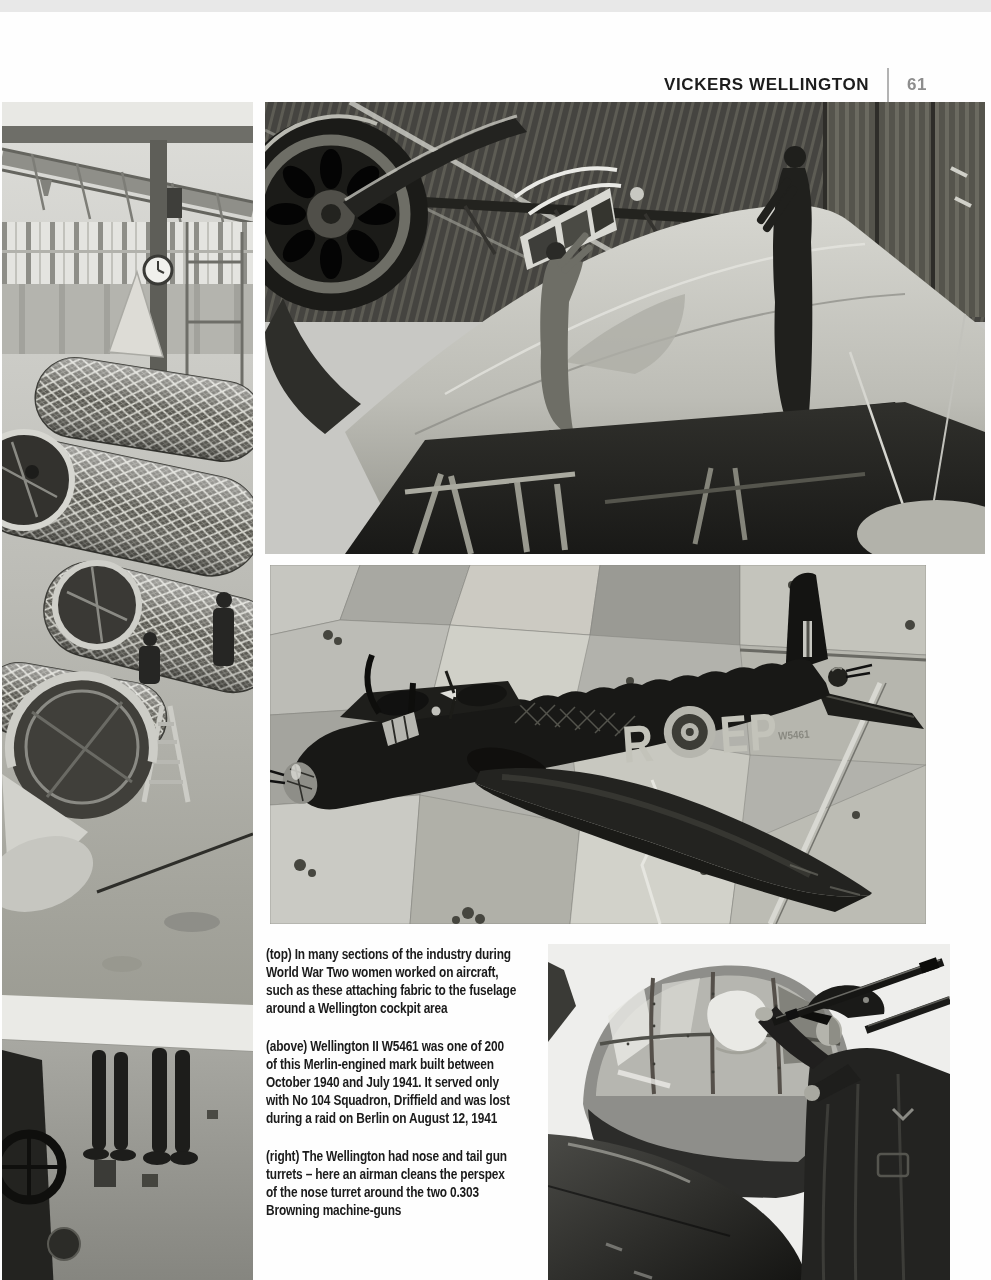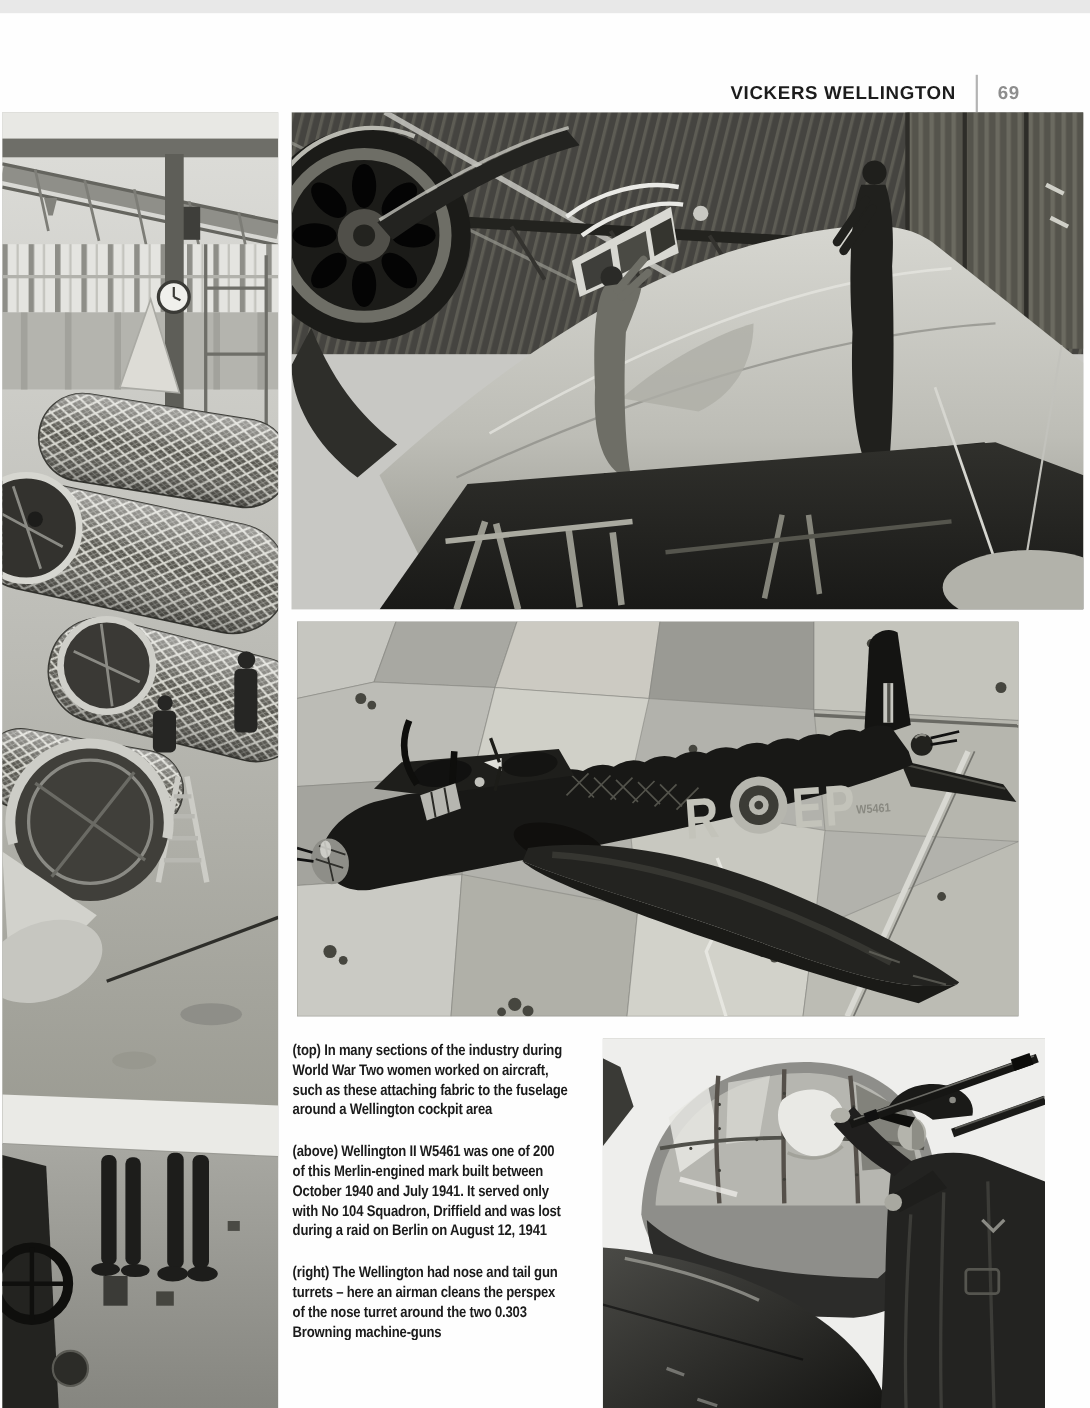--- a/index.html
+++ b/index.html
@@ -37,21 +37,21 @@
   }
 </style>
 </head>
 <body>
 
 <div class="page">
 
   <div class="header">
     <span class="title">VICKERS WELLINGTON</span>
     <span class="divider"></span>
-    <span class="pagenum">69</span>
+    <span class="pagenum">61</span>
   </div>
 
   <div class="photo photo-factory">
     <svg viewBox="0 0 251 1190" preserveAspectRatio="none" aria-hidden="false">
       <title>Factory hall with geodetic Wellington fuselage sections under construction</title>
       <defs>
         <linearGradient id="f-bg" x1="0" y1="0" x2="0" y2="1">
           <stop offset="0" stop-color="#dededa"></stop>
             <stop offset="0.5" stop-color="#bcbcb6"></stop>
             <stop offset="1" stop-color="#98988f"></stop>

